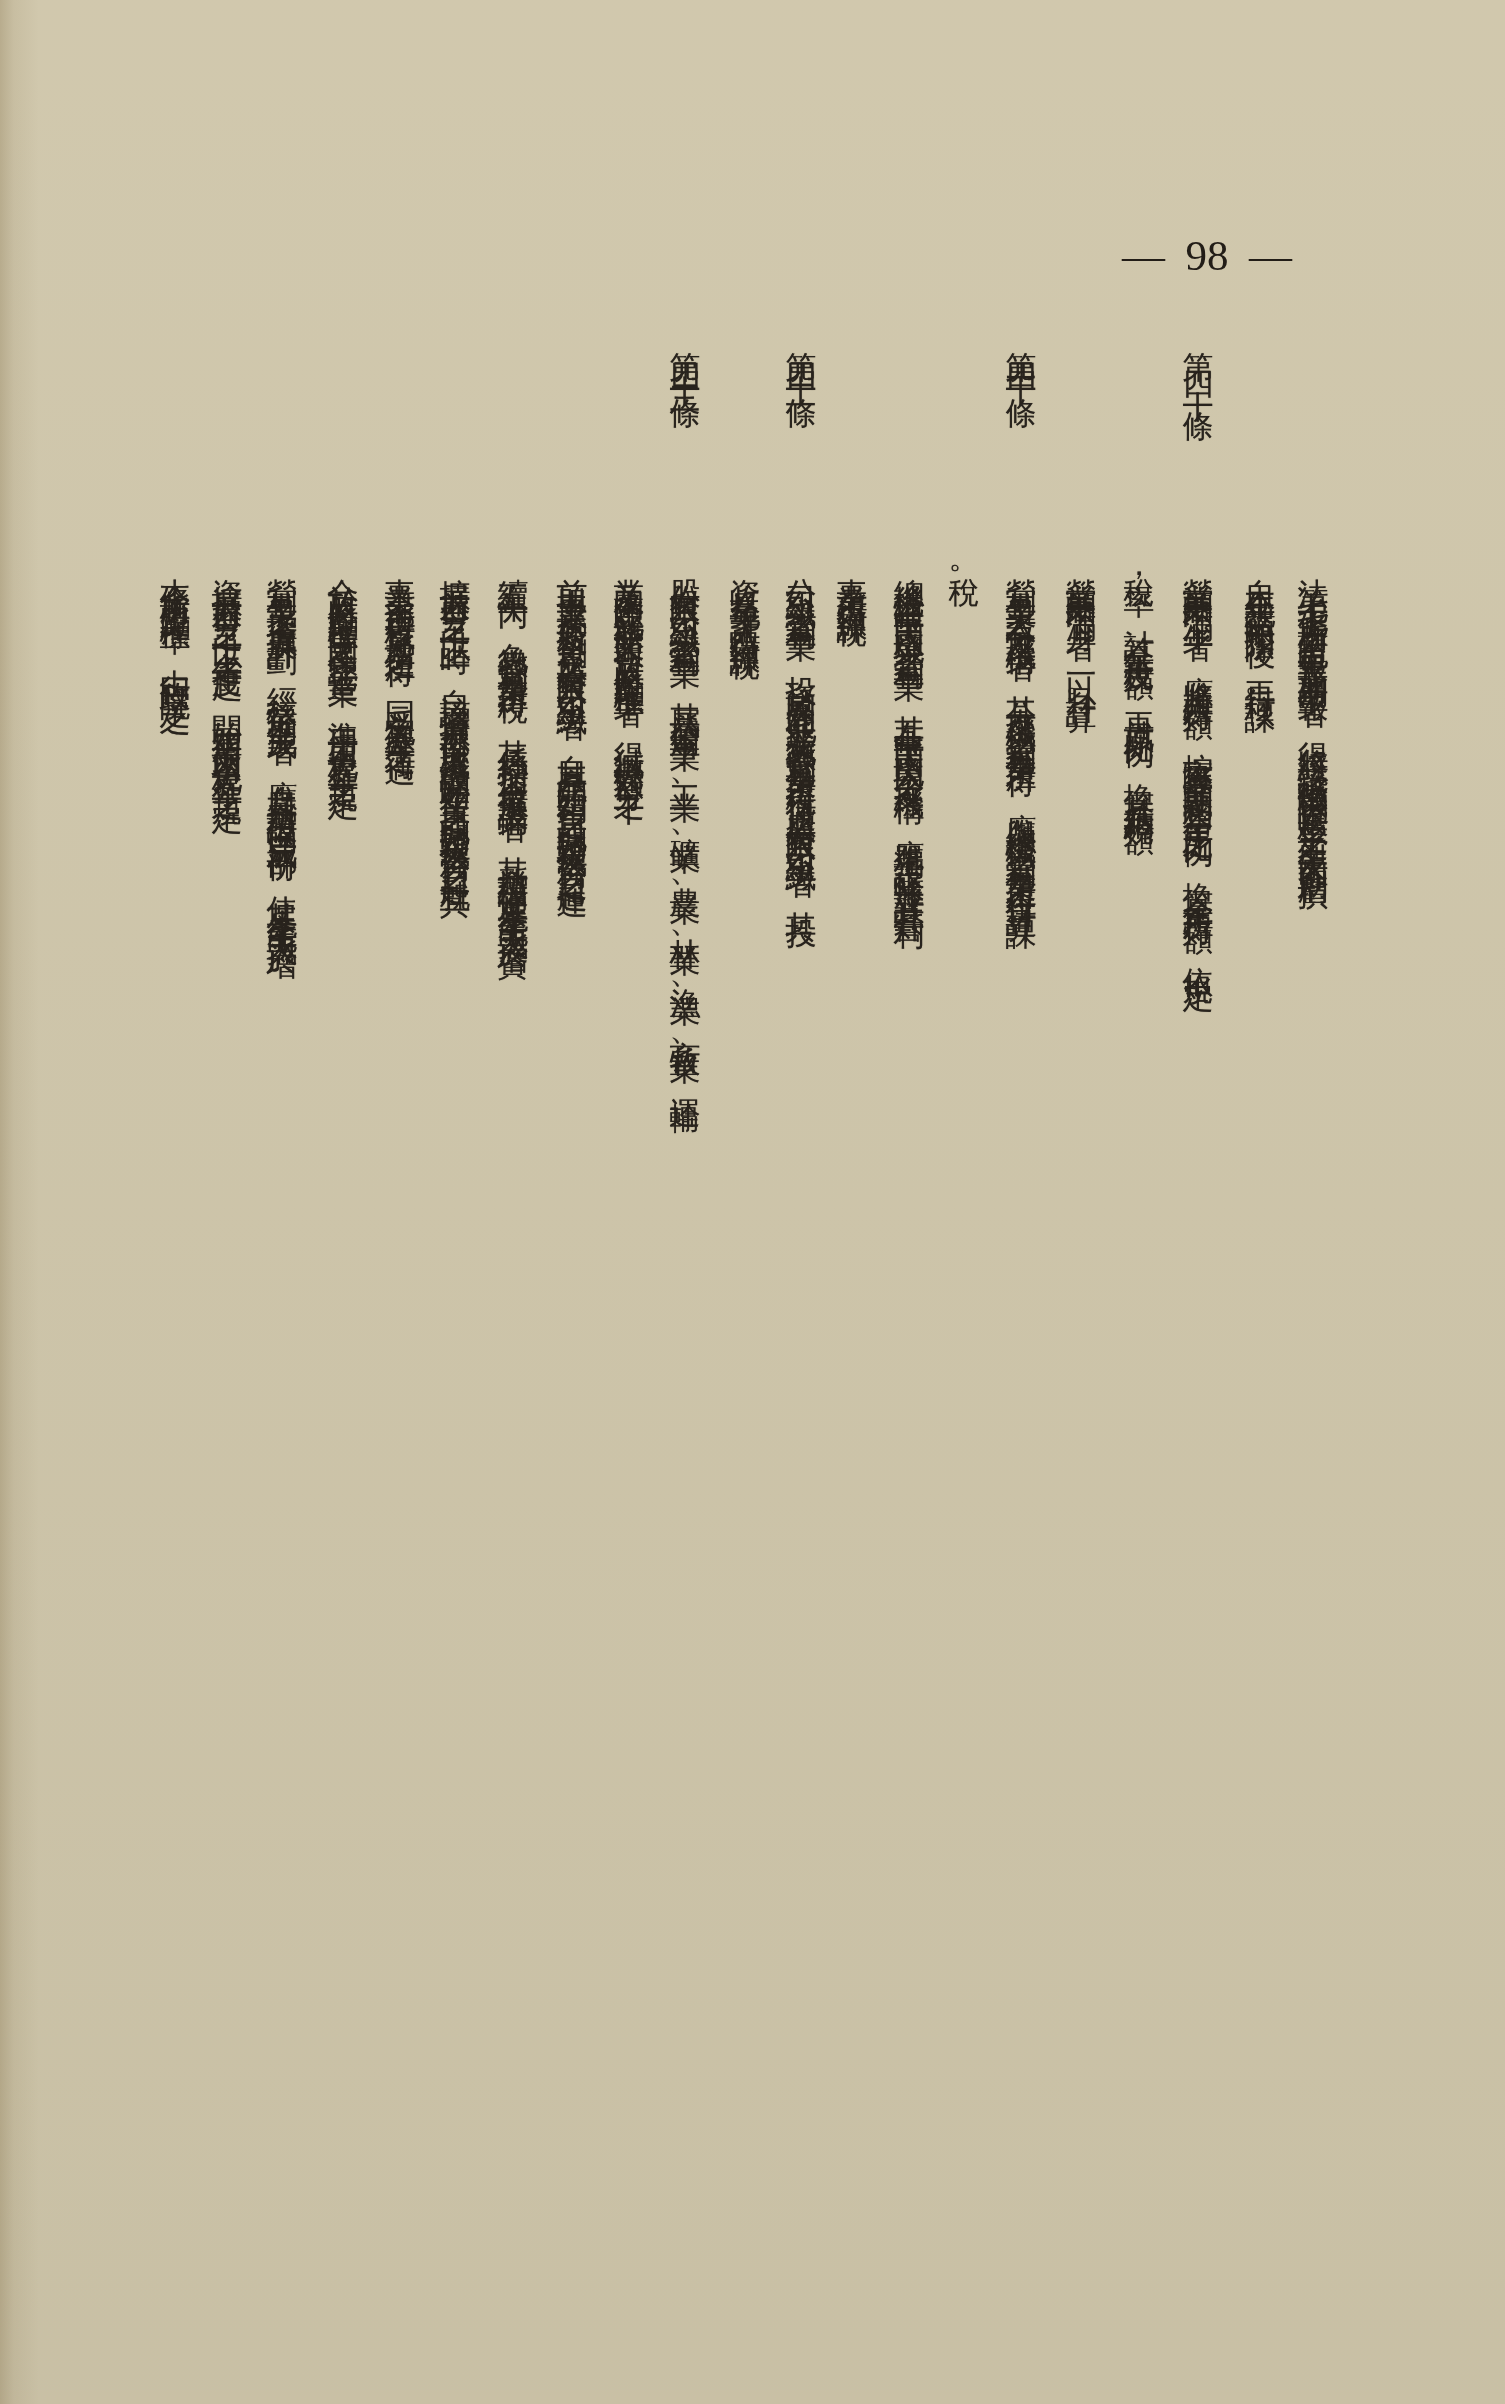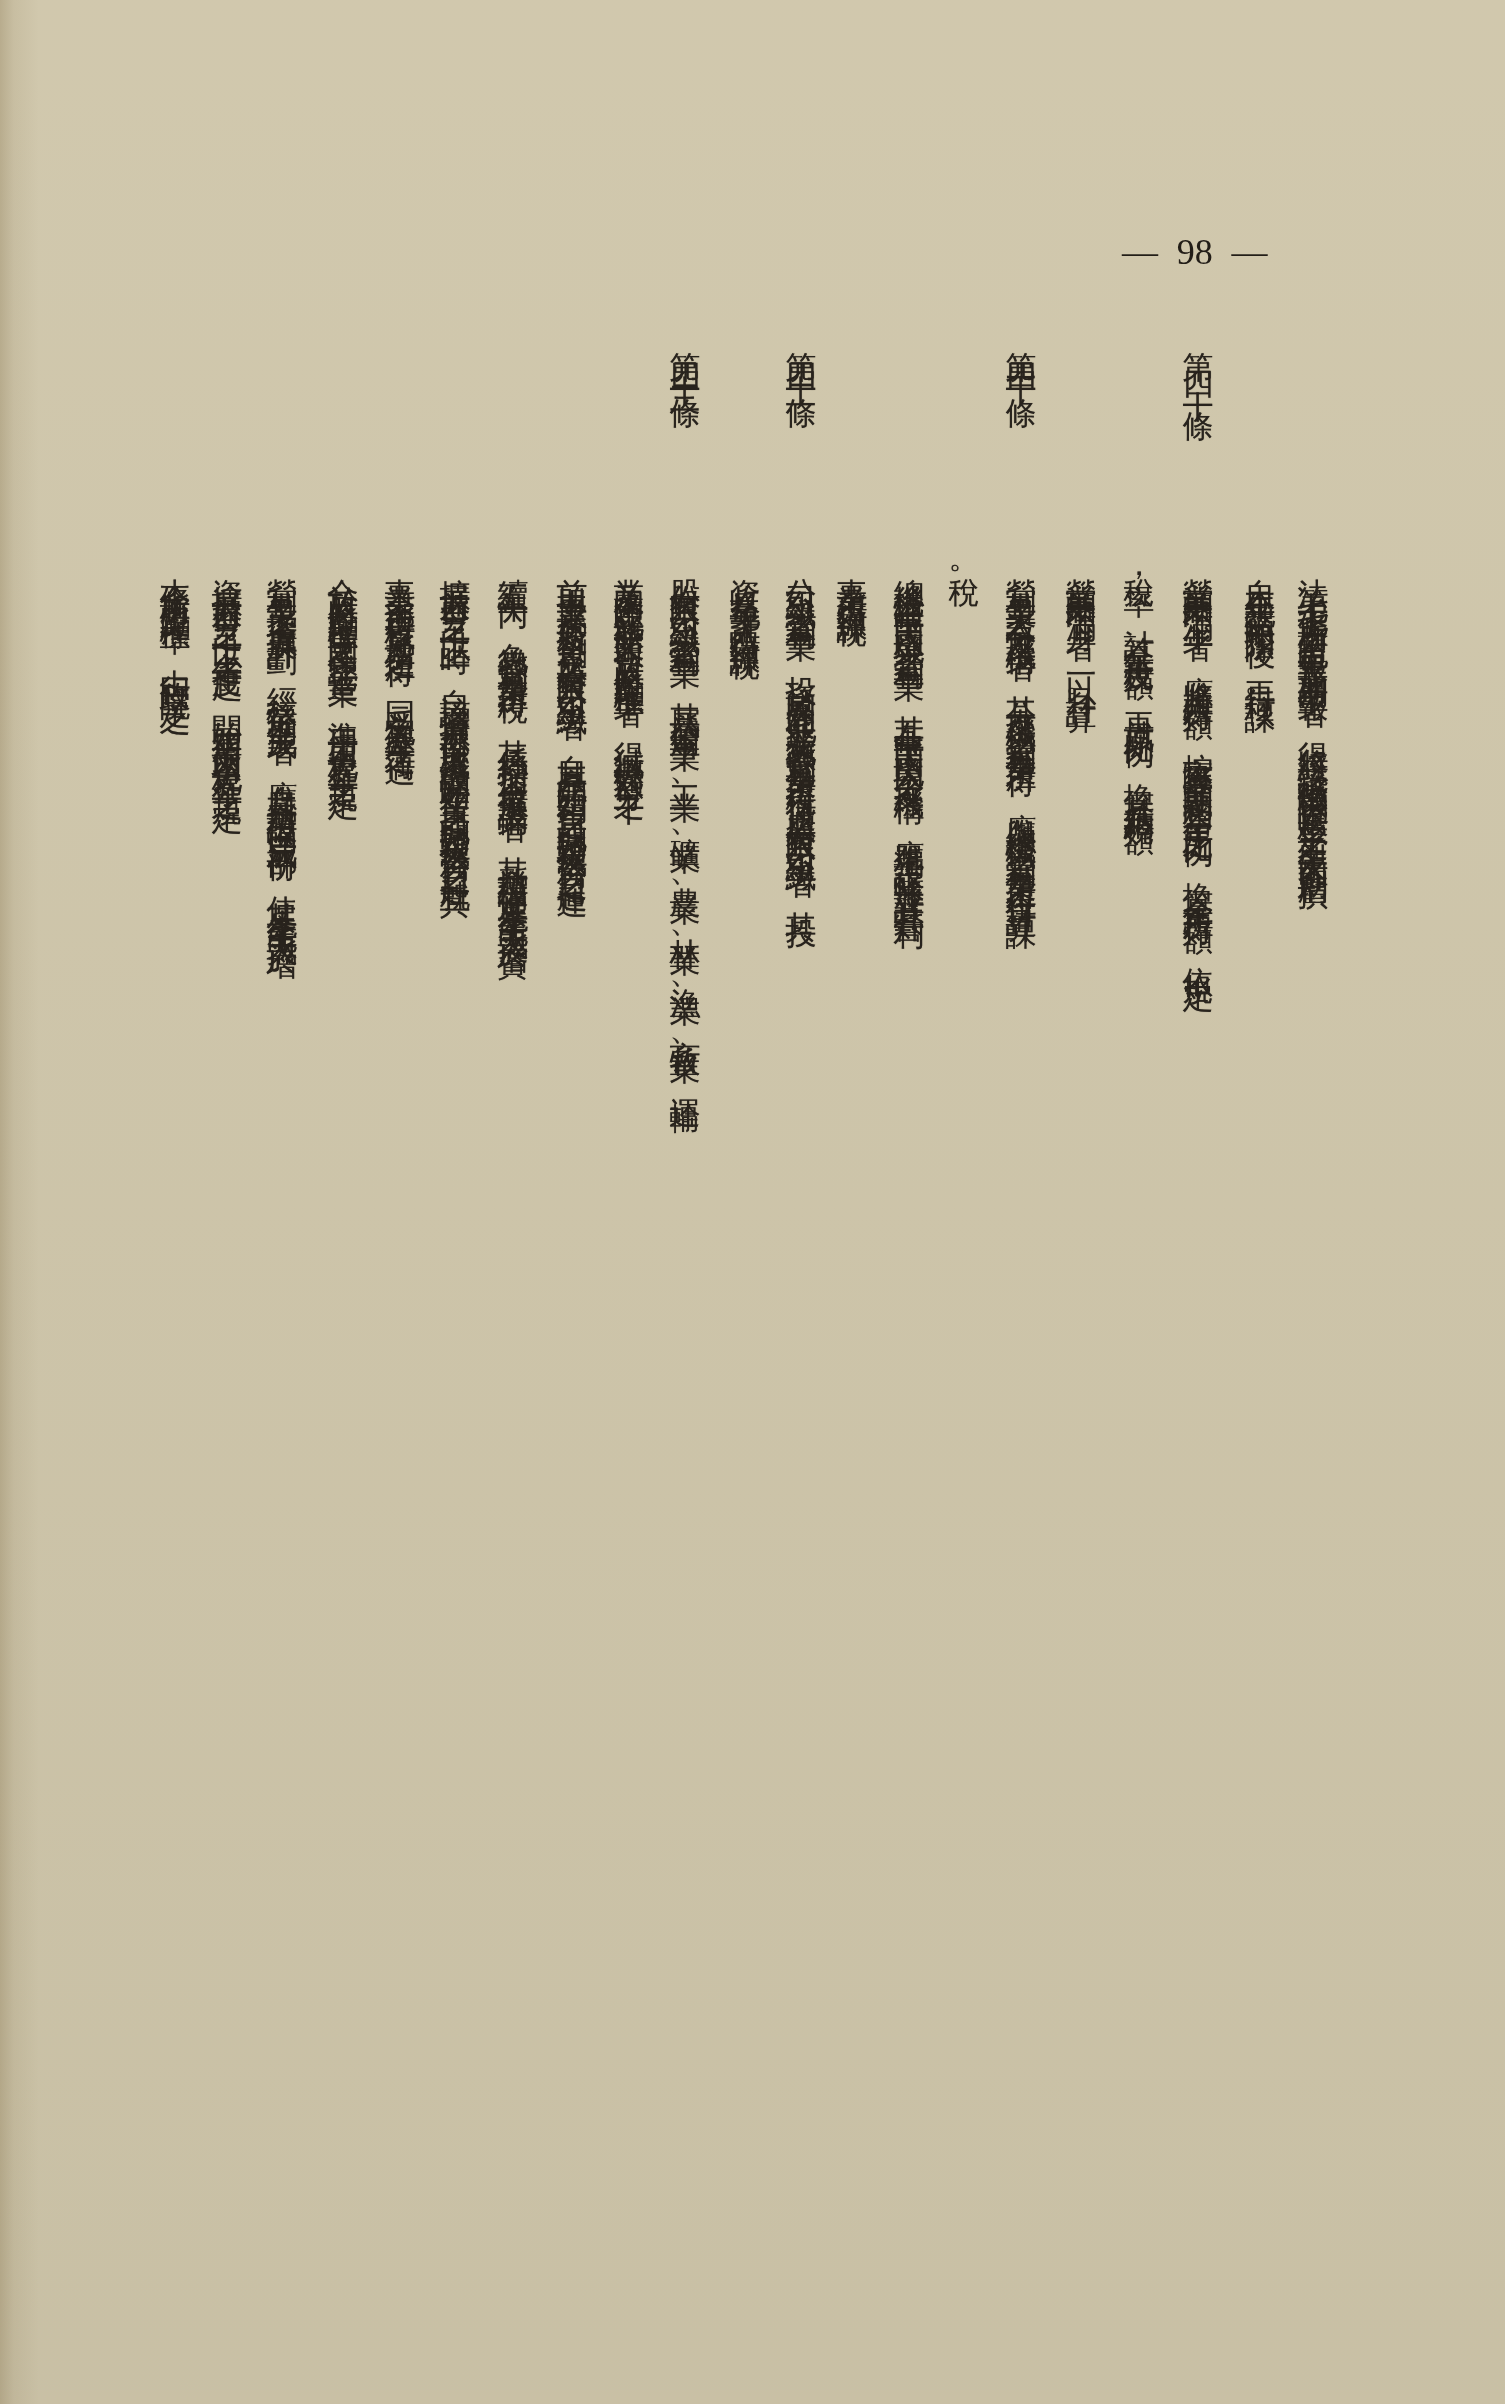--- a/index.html
+++ b/index.html
@@ -21,21 +21,21 @@
         linear-gradient(180deg, rgba(255,255,255,0.04), rgba(0,0,0,0.03)),
         #cfc6aa;
       color: #28231d;
       font-family: "DejaVu Serif", "Liberation Serif", serif;
     }
     .page-number {
       position: absolute;
       left: 1122px;
       top: 234px;
       font-family: "Liberation Serif", serif;
-      font-size: 36px;
+      font-size: 43px;
       line-height: 1;
       word-spacing: 9.8px;
       white-space: nowrap;
       color: #221d17;
     }
     .col {
       position: absolute;
       top: 554px;
       transform: translateX(-50%);
       writing-mode: vertical-rl;

